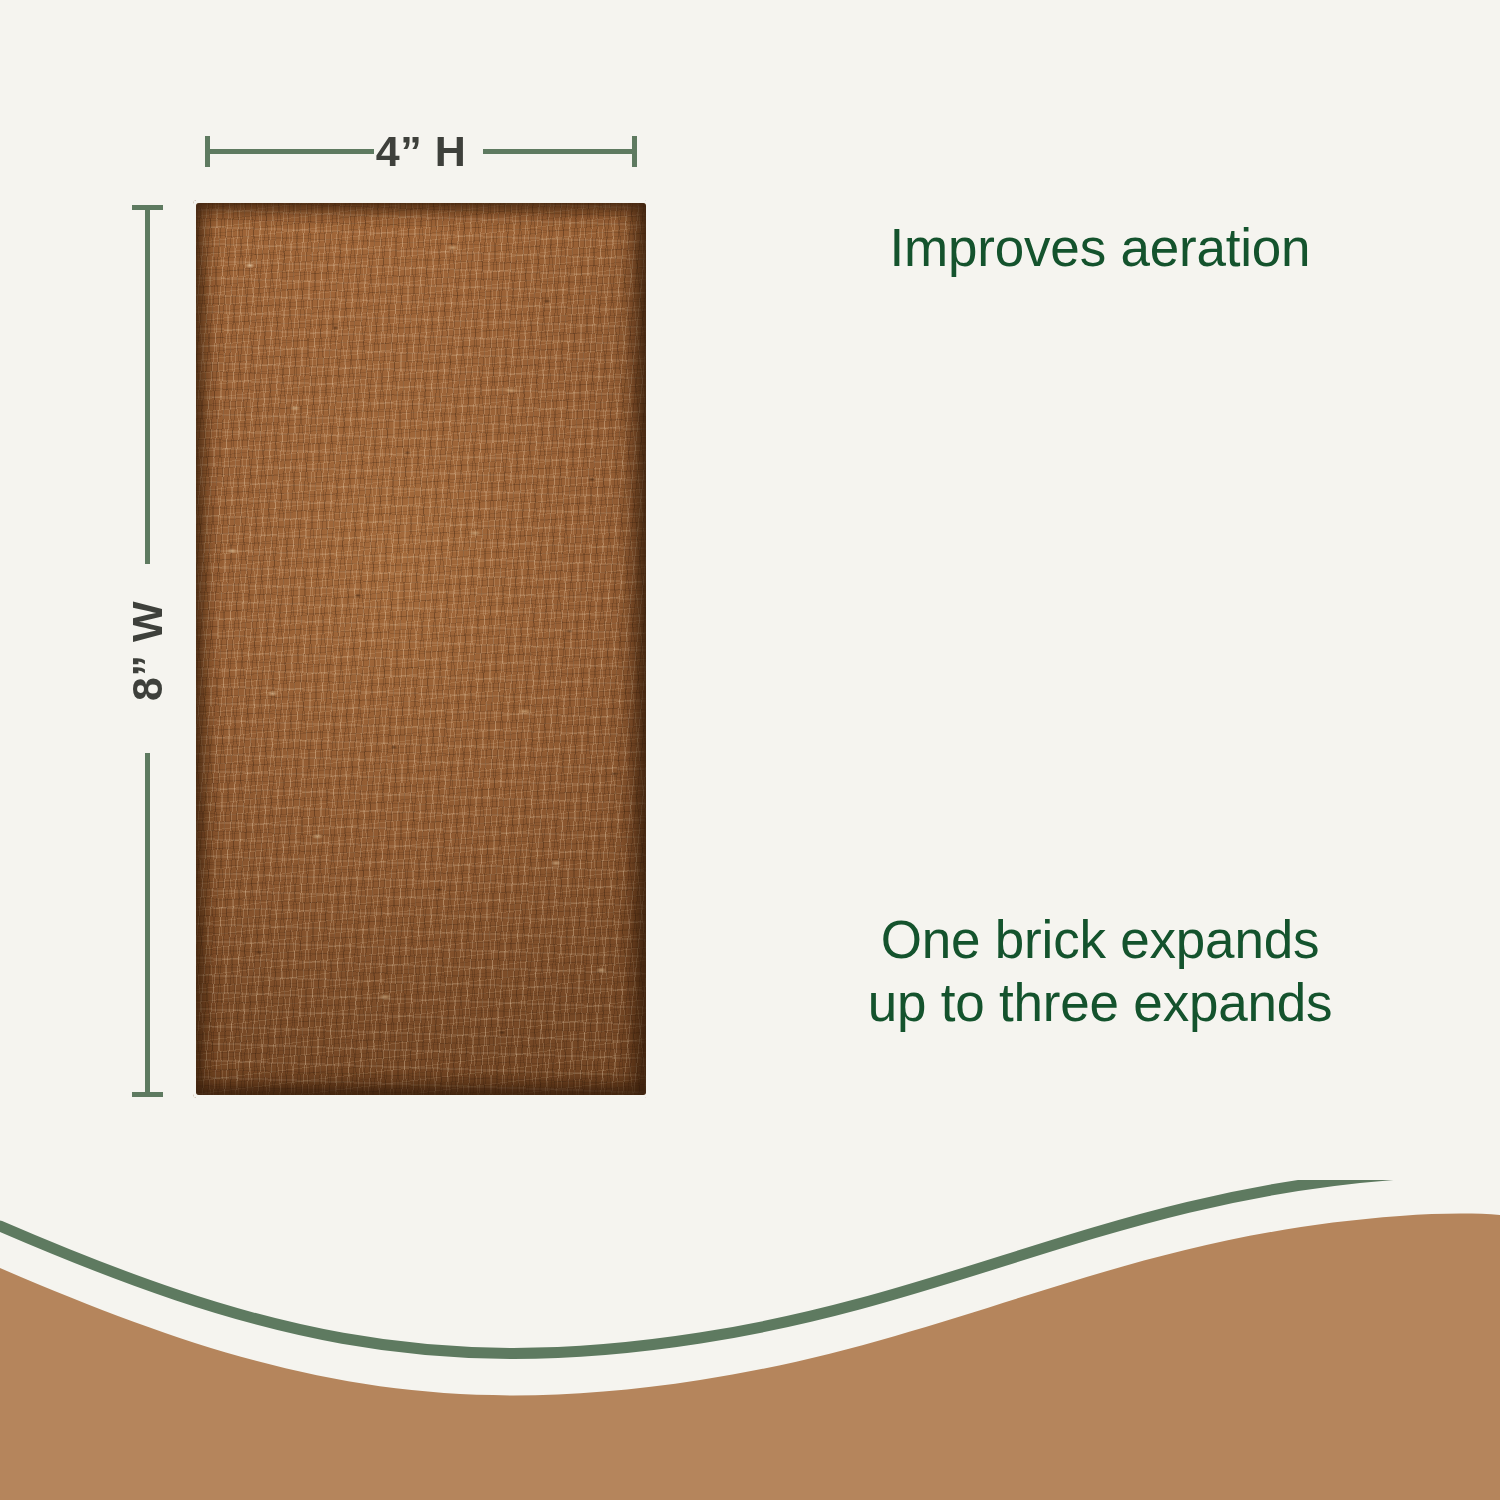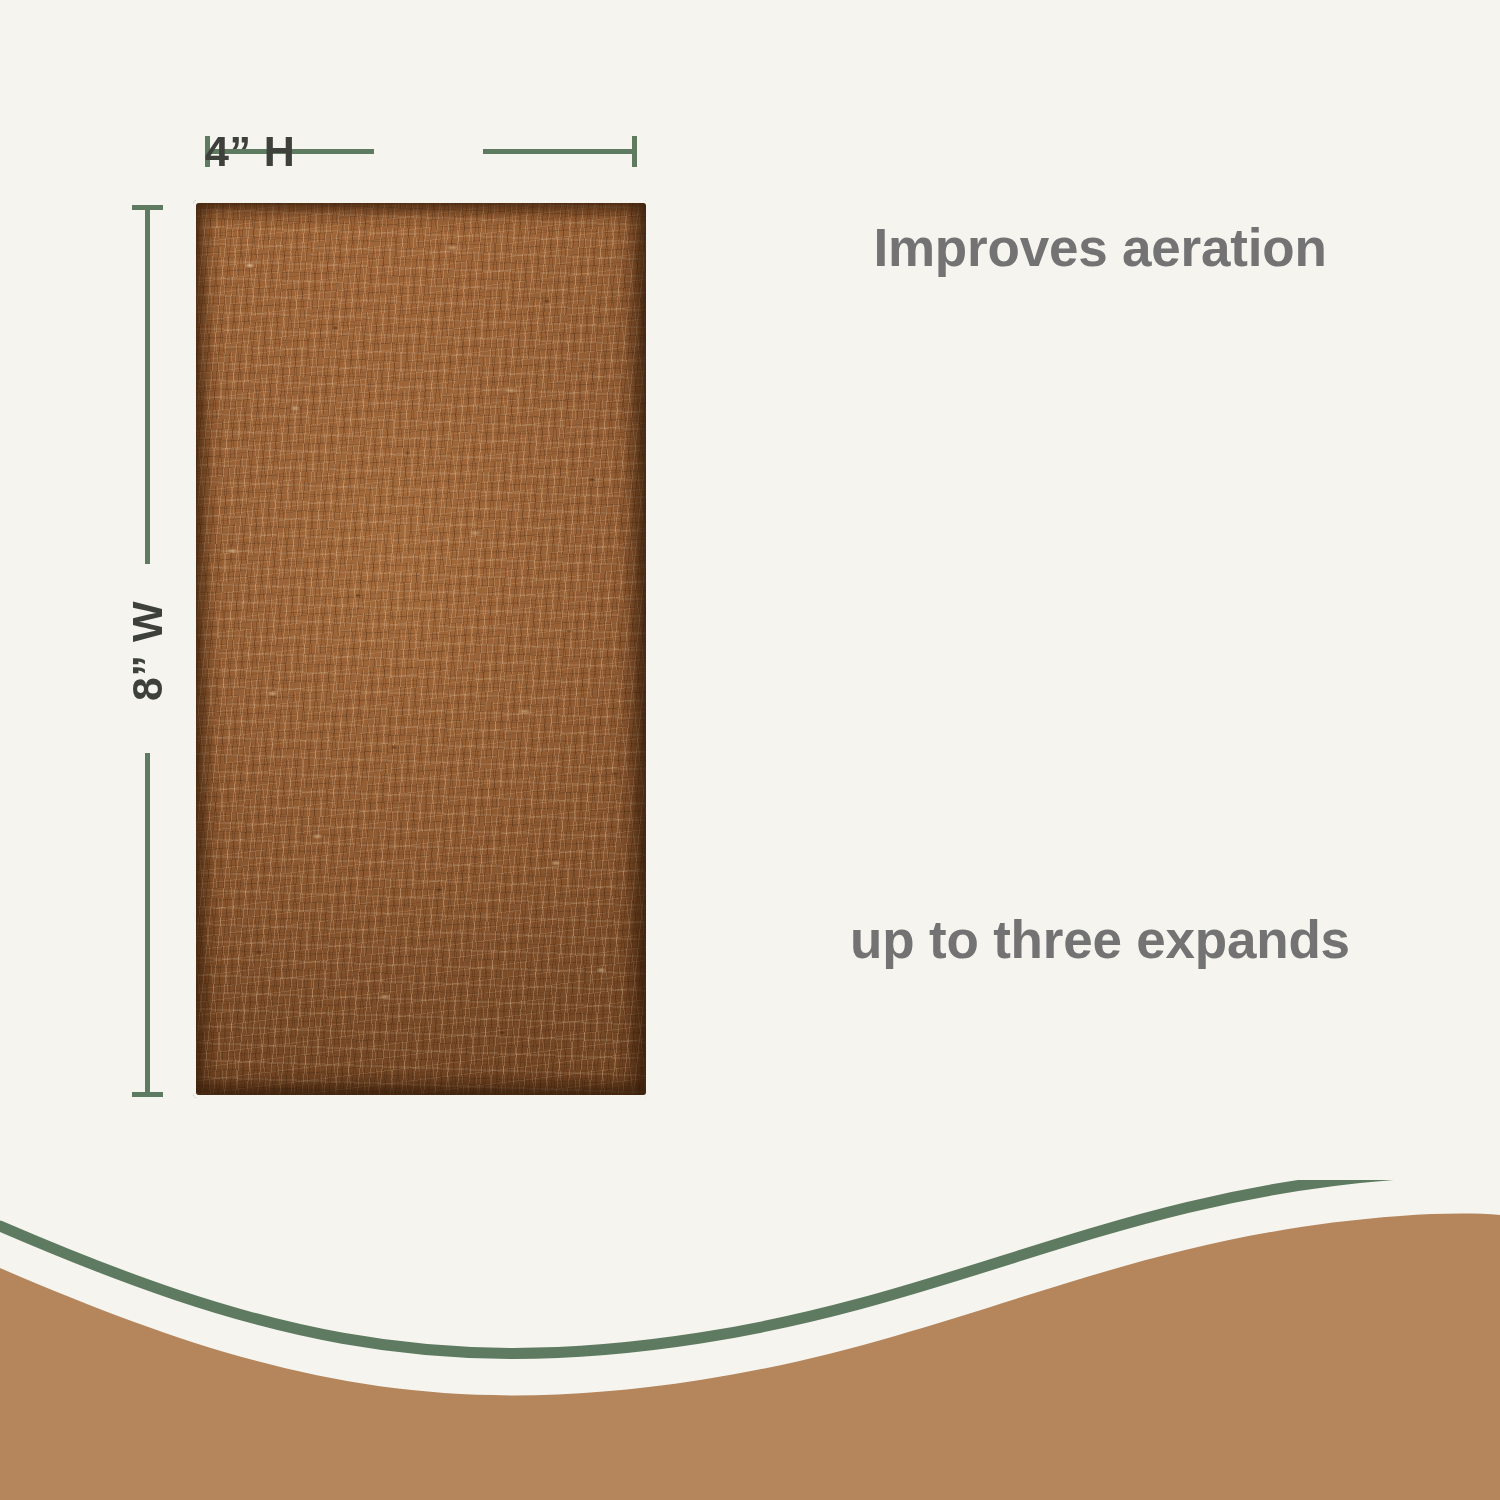--- a/index.html
+++ b/index.html
@@ -40,20 +40,21 @@
     height: 31px;
     background: #5e7a60;
   }
   .dim-h .cap.start { left: 0; }
   .dim-h .cap.end   { right: 0; }
   .dim-h-label {
     position: absolute;
     left: 0;
     right: 0;
     top: -3px;
+    text-align: center;
     font-size: 43px;
     font-weight: 700;
     color: #3e403b;
     letter-spacing: 0.5px;
     line-height: 52px;
   }
 
   .dim-v {
     position: absolute;
     left: 124px;
@@ -197,23 +198,23 @@
     left: 700px;
     top: 0;
     width: 800px;
     height: 1160px;
   }
   .feature {
     position: absolute;
     left: 0;
     width: 800px;
     text-align: center;
-    color: #737373;
+    color: #14532d;
     font-size: 53px;
-    font-weight: 700;
+    font-weight: 400;
     line-height: 63px;
     letter-spacing: -0.2px;
   }
   .feature .ln { display: block; }
   .feature-1 { top: 216px; }
   .feature-2 { top: 528px; }
   .feature-3 { top: 908px; }
 
   
   .wave {
@@ -249,20 +250,21 @@
   <div class="brick"></div>
 
   <div class="features">
 
     <div class="feature feature-1">
       <span class="ln">Improves aeration</span>
     </div>
 
 
     <div class="feature feature-3">
+      <span class="ln">One brick expands</span>
       <span class="ln">up to three expands</span>
     </div>
 
   </div>
 
   <svg class="wave" viewBox="0 0 1500 320" preserveAspectRatio="none">
     <path d="M0,88 C250,196 430,242 700,200 C960,160 1120,56 1400,36 C1440,33 1475,33 1500,35 L1500,320 L0,320 Z" fill="#b5855c"></path>
     <path d="M0,46 C250,154 430,200 700,158 C960,118 1120,14 1400,-6 C1440,-9 1475,-9 1500,-7" fill="none" stroke="#5e7a60" stroke-width="11" stroke-linecap="round"></path>
   </svg>
 

